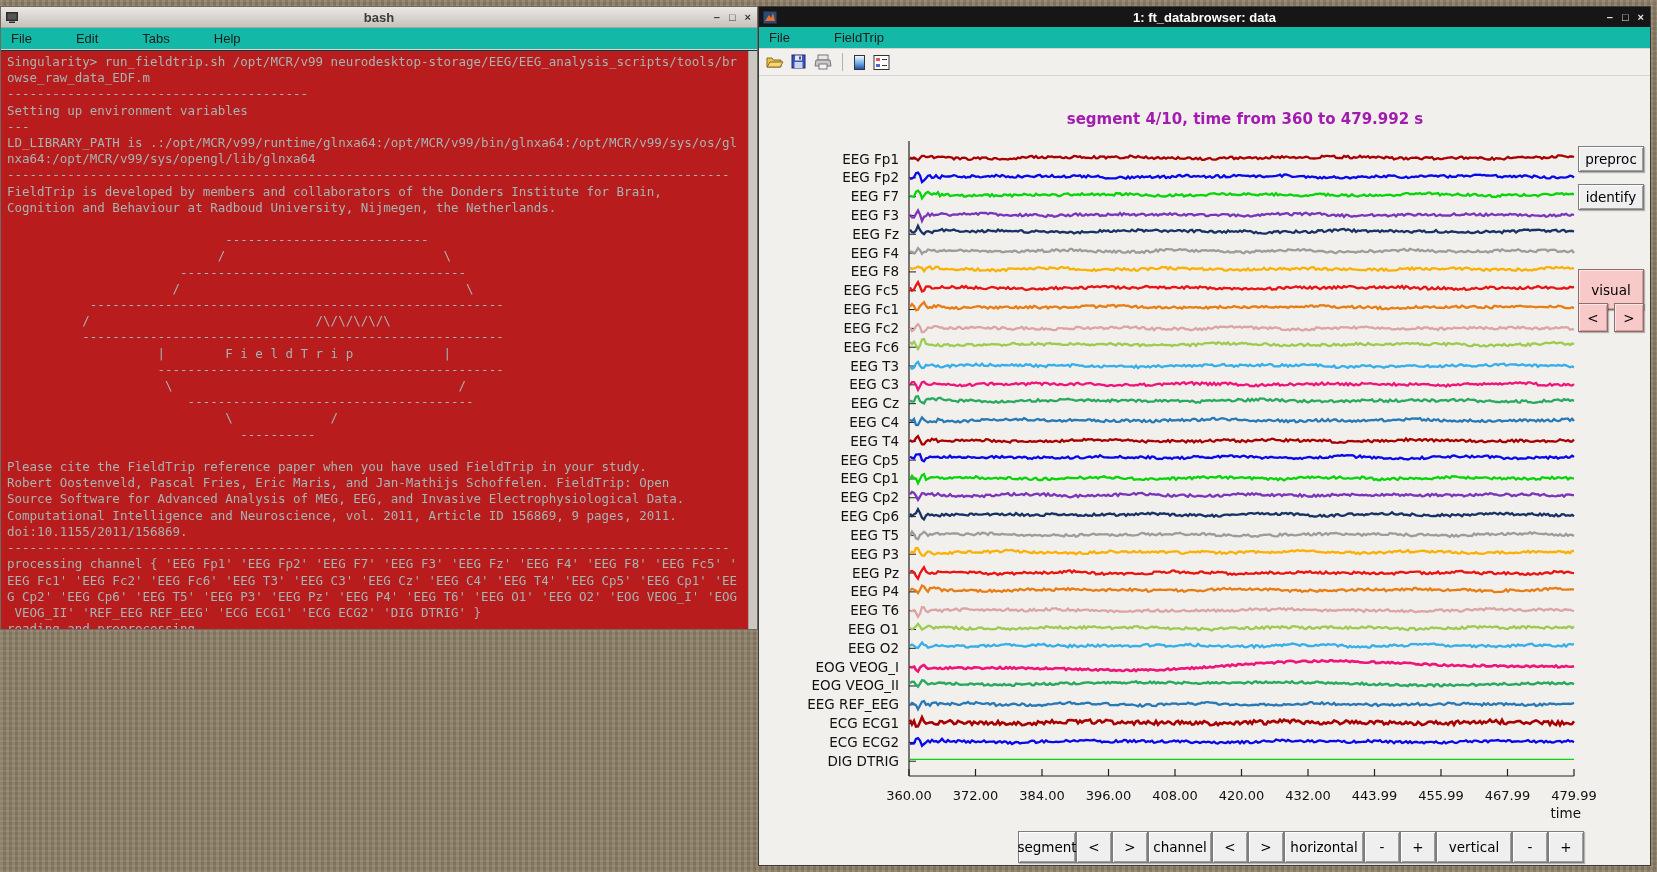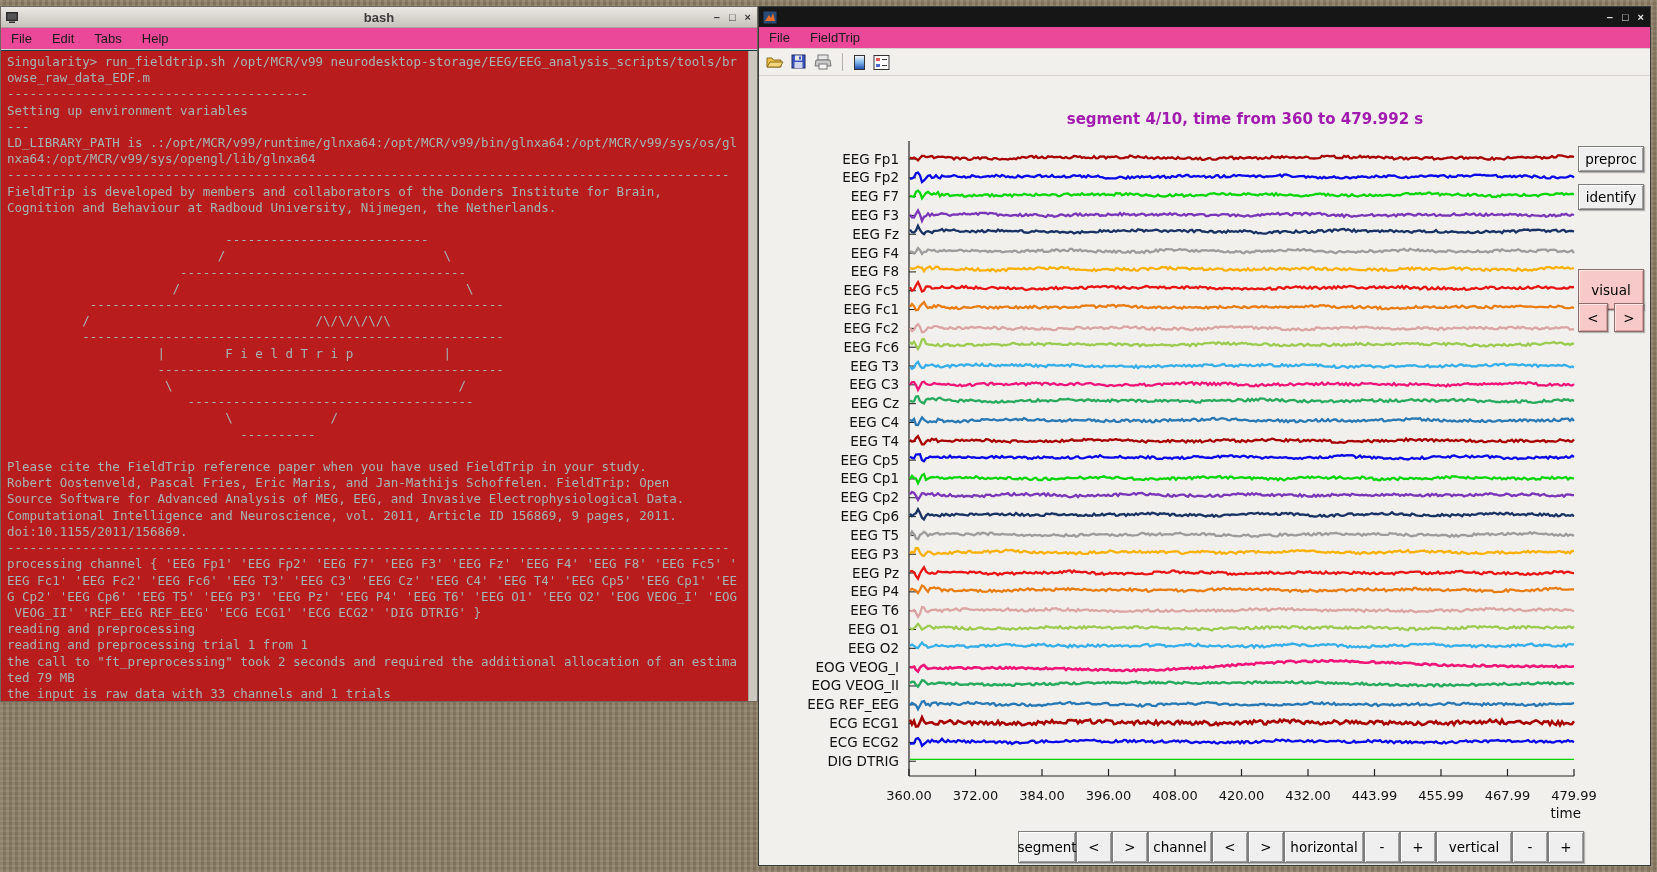--- a/index.html
+++ b/index.html
@@ -10,24 +10,24 @@
                      repeating-linear-gradient(0deg, rgba(255,255,255,.04) 0 2px, rgba(0,0,0,.04) 2px 5px);
     font-family:"Liberation Sans", sans-serif;
   }
   
   .window{position:absolute;border:1px solid #6e6a62;box-sizing:border-box;}
   .titlebar{height:20px;display:flex;align-items:center;position:relative;font-weight:bold;font-size:13px;}
   .titlebar .tb-title{position:absolute;left:0;right:0;text-align:center;}
   .tb-icon{margin-left:4px;z-index:2;display:flex;align-items:center;}
   .tb-buttons{position:absolute;right:6px;top:0;height:100%;display:flex;align-items:center;gap:9px;z-index:2;}
   .tb-buttons span{font-size:11px;line-height:1;cursor:default;}
-  .menubar{display:flex;align-items:center;background:#ec4899;border-bottom:1px solid #d7d4cf;}
+  .menubar{display:flex;align-items:center;background:#14b8a6;border-bottom:1px solid #d7d4cf;gap:24px;}
   .menubar .menu-item{padding:3px 10px;font-size:13px;color:#1c1c1c;}
   
-  #terminal{left:0;top:6px;width:758px;height:696px;background:#0c3943;}
+  #terminal{left:0;top:6px;width:758px;height:624px;background:#0c3943;}
   #terminal .titlebar{background:linear-gradient(#ebe7e2,#c6c2bc);color:#3b3b3b;border-bottom:1px solid #a9a49d;}
   #terminal .tb-buttons span{color:#3b3b3b;}
   #term-body{position:absolute;top:44px;bottom:0;left:0;right:9px;background:#b91c1c;overflow:hidden;padding:3px 0 0 6px;}
   #term-pre{margin:0;font-family:"DejaVu Sans Mono",monospace;font-size:12.5px;line-height:16.2px;color:#a4b5b4;white-space:pre;}
   #term-cursor{display:inline-block;width:8px;height:13px;background:#a4b5b4;vertical-align:text-bottom;}
   #term-scrollbar{position:absolute;top:44px;bottom:0;right:0;width:9px;background:#ccc8c1;border-left:1px solid #a9a49c;box-sizing:border-box;}
   
   #figwin{left:758px;top:6px;width:893px;height:860px;background:#f2f0ed;border:1px solid #3a3a3a;}
   #figwin .titlebar{background:#161616;color:#ffffff;}
   #figwin .tb-buttons span{color:#e8e8e8;}
@@ -131,20 +131,21 @@
 </div>
 
 <div class="window" id="figwin">
   <div class="titlebar">
     <span class="tb-icon">
       <svg width="14" height="13">
           <rect x="0.5" y="0.5" width="13" height="12" fill="#284b78"></rect>
           <path d="M2 10 L6 4 L8 7 L10 2 L12 10 Z" fill="#e8702a"></path>
         </svg>
     </span>
+    <span class="tb-title">1: ft_databrowser: data</span>
     <span class="tb-buttons" id="fig-tb-buttons">
         <span>–</span>
         <span>□</span>
         <span>×</span>
       </span>
   </div>
   <div class="menubar" id="fig-menubar">
       <span class="menu-item">File</span>
       <span class="menu-item">FieldTrip</span>
     </div>

